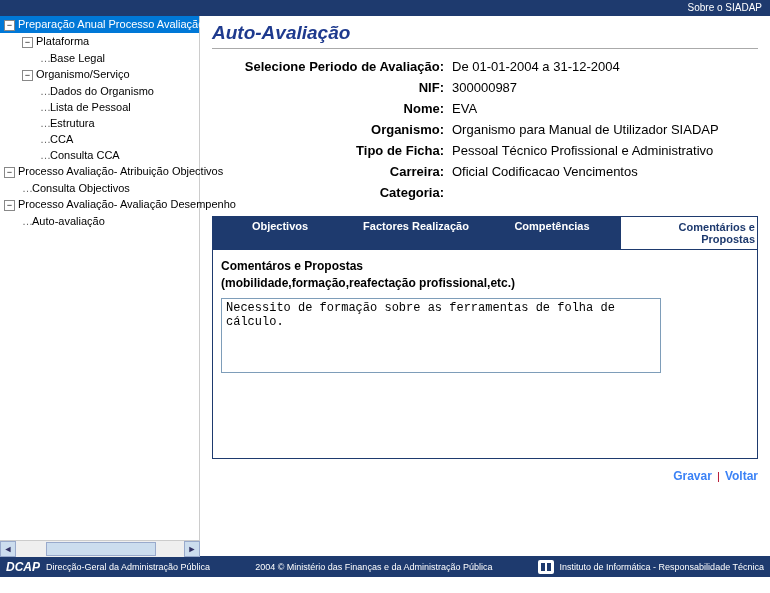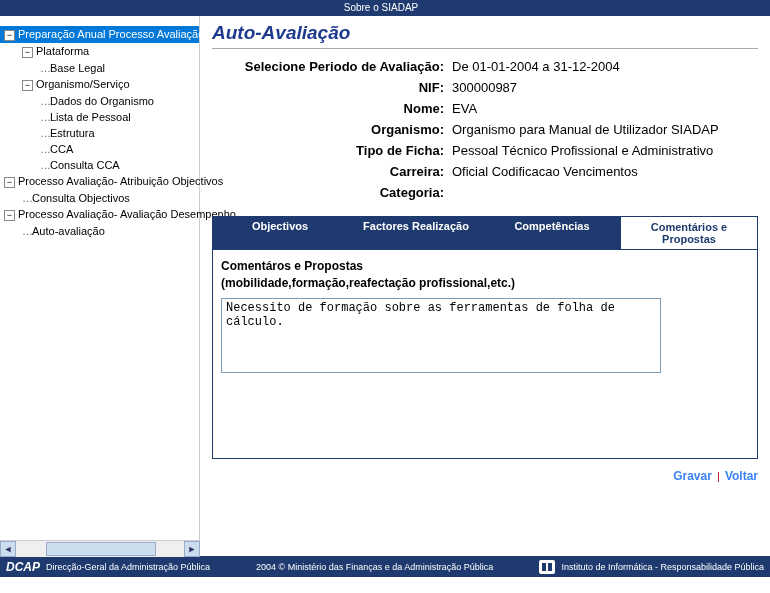--- a/index.html
+++ b/index.html
@@ -1,35 +1,35 @@
 <!DOCTYPE html>
 <html><head>
 <meta charset="utf-8">
 <style>
   * { box-sizing: border-box; margin: 0; padding: 0; }
   body { font-family: Verdana, Arial, sans-serif; font-size: 11px; width: 770px; height: 593px; background: #fff; overflow: hidden; }
-  .top-bar { background: #1e3a6e; height: 16px; color: #fff; text-align: center; padding-right: 8px; font-size: 10px; line-height: 16px; }
+  .top-bar { background: #1e3a6e; height: 16px; color: #fff; text-align: right; padding-right: 8px; font-size: 10px; line-height: 16px; }
   .main { display: flex; height: 540px; }
-  .sidebar { width: 200px; border-right: 1px solid #ccc; padding: 10px 0; font-size: 11px; }
+  .sidebar { width: 200px; border-right: 1px solid #ccc; padding: 0 0; font-size: 11px; }
   .tree-item { padding: 2px 0 2px 4px; white-space: nowrap; cursor: pointer; color: #000; }
   .tree-item.selected { background: #0078d7; color: #fff; }
   .tree-item.indent1 { padding-left: 22px; }
   .tree-item.indent2 { padding-left: 40px; }
   .tree-toggle { display: inline-block; width: 11px; height: 11px; border: 1px solid #888; text-align: center; line-height: 9px; font-size: 9px; margin-right: 3px; background: #fff; color: #000; }
   .tree-dot { display: inline-block; width: 10px; text-align: center; color: #666; }
   .tree-item.selected .tree-toggle { color: #000; }
   .content { flex: 1; padding: 6px 12px 0 12px; overflow: hidden; }
   .page-title { color: #1e3a8e; font-size: 19px; font-weight: bold; font-style: italic; margin-bottom: 4px; }
   .hr { border: 0; border-top: 1px solid #aaa; margin-bottom: 10px; }
   .info-grid { display: grid; grid-template-columns: 220px auto; row-gap: 6px; margin-bottom: 16px; font-size: 13px; padding-left: 20px; }
   .info-label { text-align: right; font-weight: bold; padding-right: 8px; }
   .info-value { }
   .tabs { display: flex; margin-bottom: 0; }
   .tab { flex: 1; background: #1e3a6e; color: #fff; font-weight: bold; font-size: 11px; text-align: center; padding: 4px 2px; cursor: pointer; }
-  .tab.active { background: #fff; color: #1e3a6e; border: 1px solid #1e3a6e; border-bottom: none; }
+  .tab.active { background: #fff; color: #1e3a6e; border: 1px solid #1e3a6e; border-bottom: none; text-align: right; }
   .tab-panel { border: 1px solid #1e3a6e; padding: 8px; height: 210px; }
   .panel-title { font-weight: bold; font-size: 12px; line-height: 1.4; margin-bottom: 6px; }
   .comment-area { width: 440px; height: 75px; border: 1px solid #7e9db9; font-family: 'Courier New', monospace; font-size: 12px; padding: 2px 4px; resize: none; overflow-y: scroll; background: #fff; }
   .actions { text-align: right; margin-top: 10px; }
   .btn-link { color: #3b82f6; font-weight: bold; font-size: 12px; cursor: pointer; }
   .action-sep { color: #b00020; margin: 0 2px; }
   .hscroll { height: 16px; background: #efefef; border-top: 1px solid #ccc; display: flex; align-items: center; width: 200px; }
   .hscroll-arrow { width: 16px; height: 16px; background: #cde; border: 1px solid #9ac; text-align: center; font-size: 9px; line-height: 14px; cursor: pointer; color:#336; }
   .hscroll-track { flex: 1; height: 16px; background: #efefef; position: relative; }
   .hscroll-thumb { position: absolute; left: 30px; width: 110px; height: 14px; top: 1px; background: #cde; border: 1px solid #9ac; }
@@ -147,15 +147,15 @@
 <div class="footer">
   <div class="left">
     <span class="logo">DCAP</span>
     <span>Direcção-Geral da Administração Pública</span>
   </div>
   <div class="center">
     <span>2004 © Ministério das Finanças e da Administração Pública</span>
   </div>
   <div class="right">
     <span class="logo-ii"></span>
-    <span>Instituto de Informática - Responsabilidade Pública</span>
+    <span>Instituto de Informática - Responsabilidade Técnica</span>
   </div>
 </div>
 
 </body></html>

